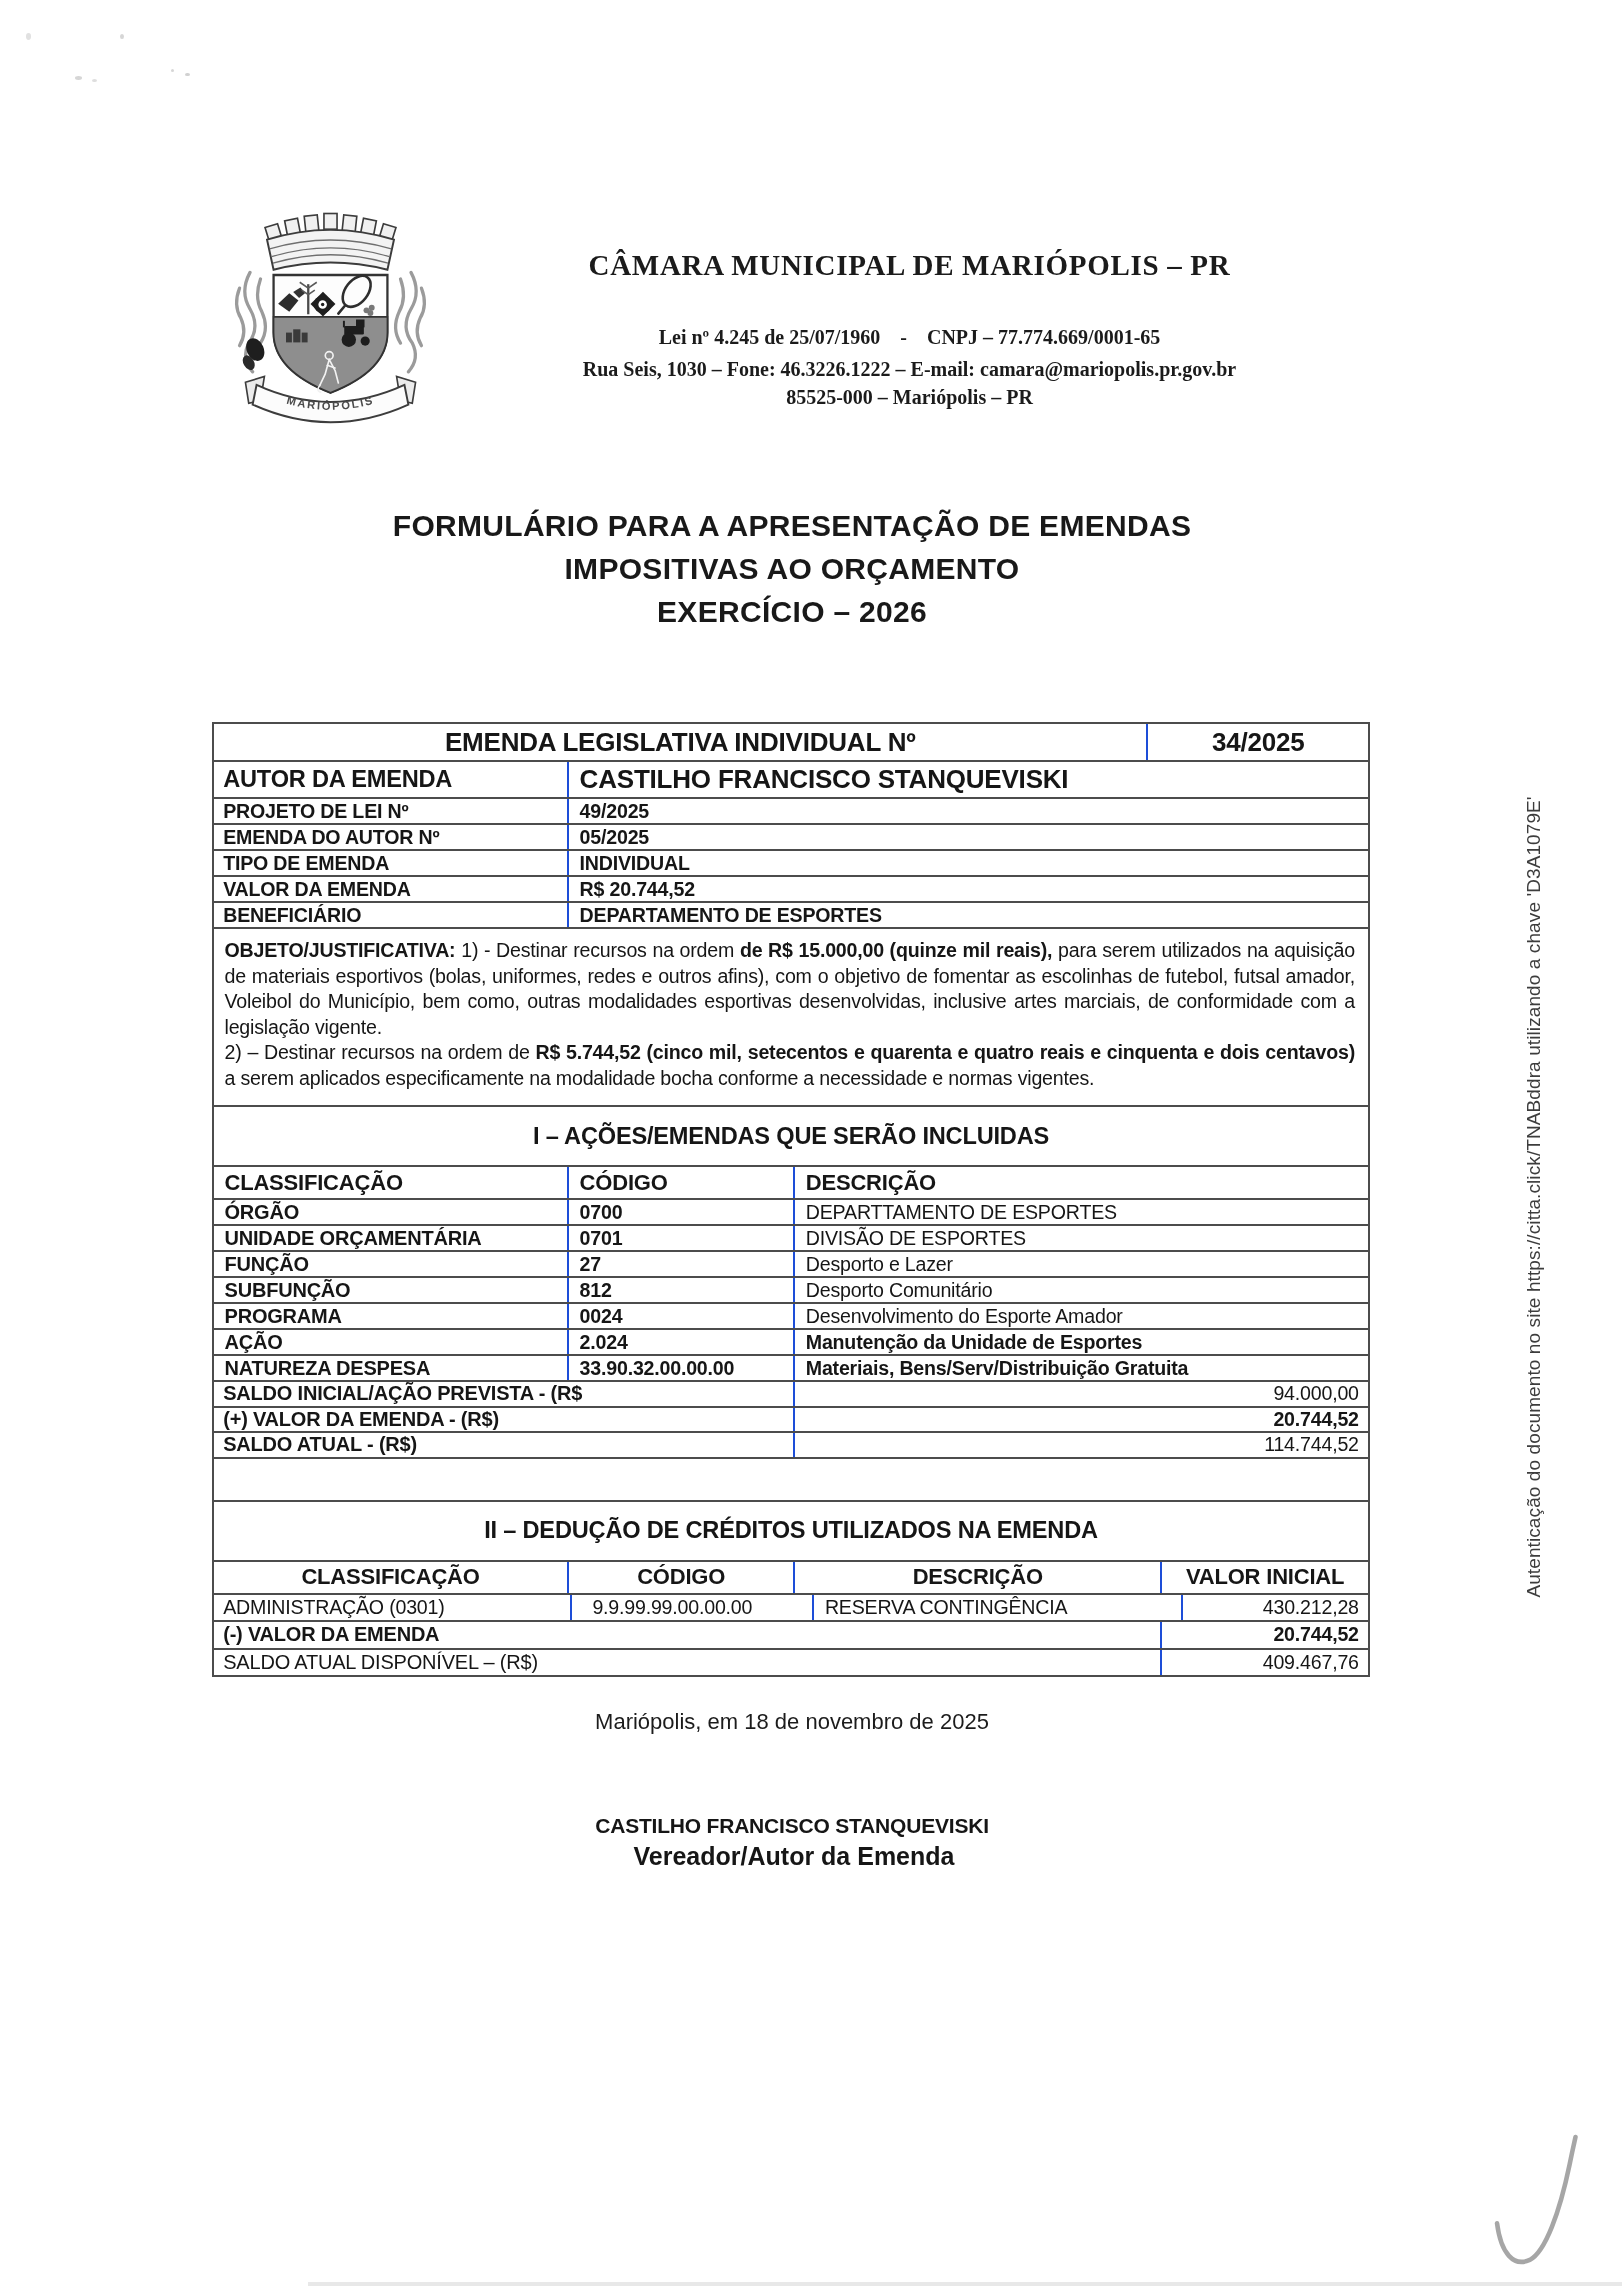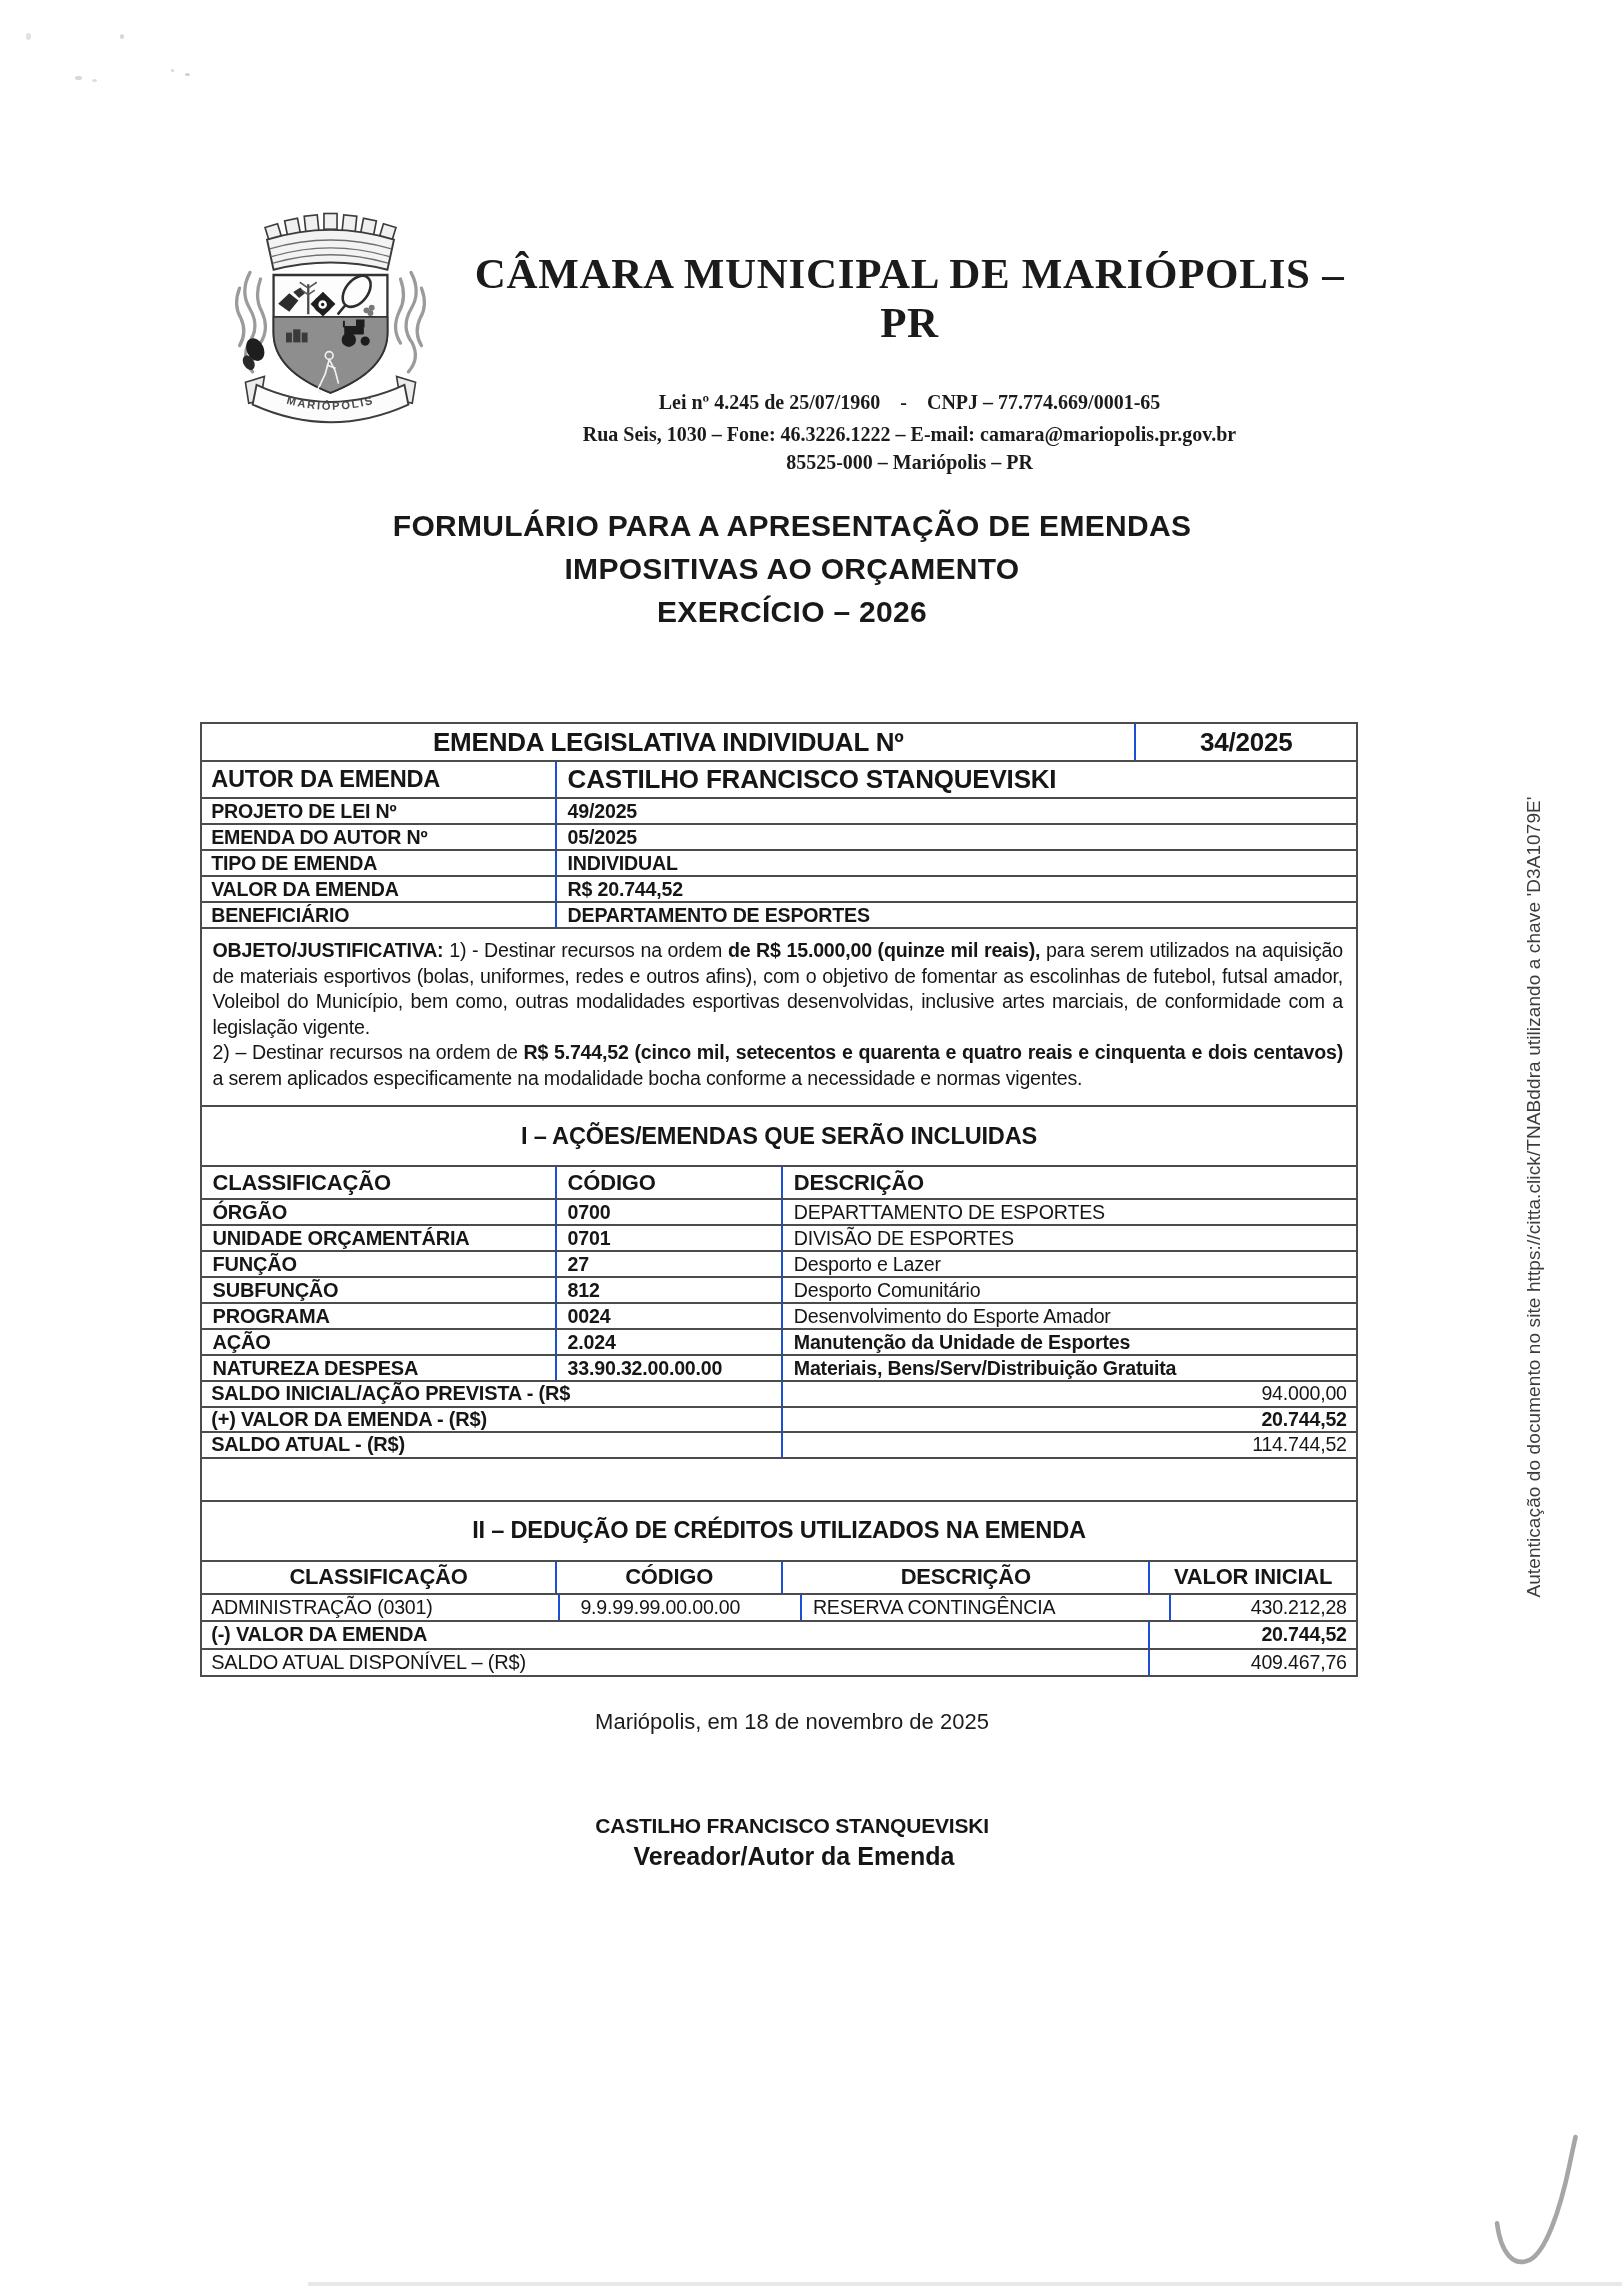--- a/index.html
+++ b/index.html
@@ -6,31 +6,31 @@
   html,body { background:#ffffff; }
   .page {
     position:relative; width:1623px; height:2295px; background:#ffffff;
     font-family:"Liberation Sans", sans-serif; color:#161616; overflow:hidden;
   }
   
   .speck { position:absolute; background:#777; border-radius:50%; }
   
   .letterhead { position:absolute; left:458px; top:249px; width:903px; text-align:center;
                 font-family:"Liberation Serif", serif; color:#1b1b1b; }
-  .org-name { font-size:43px; font-weight:bold; letter-spacing:0.7px; }
+  .org-name { font-size:29px; font-weight:bold; letter-spacing:0.7px; }
   .lh-line  { font-weight:bold; font-size:20px; white-space:pre-wrap; }
   .lh-law   { margin-top:44px; }
   .lh-addr  { margin-top:9.2px; }
   .lh-city  { margin-top:5.2px; }
   .logo { position:absolute; left:216px; top:195px; width:229px; height:249px; }
   
   .form-title { position:absolute; left:216px; top:504px; width:1152px; text-align:center;
                 font-size:30px; font-weight:bold; color:#191919; line-height:43px; letter-spacing:0.3px; }
   
-  .doc-table { position:absolute; left:200px; top:722px; width:1158px;
+  .doc-table { position:absolute; left:212px; top:722px; width:1158px;
                border:2px solid #4c4c4c; letter-spacing:-0.2px; }
   .row { display:flex; width:100%; }
   .row + .row, .row + .just-cell, .just-cell + .row { border-top:2px solid #4c4c4c; }
   .cell { display:flex; align-items:center; overflow:hidden; }
   .cell + .cell { border-left:2px solid #1d4ed8; }
   .r-head { height:36px; }
   .r-head .cell { justify-content:center; font-weight:bold; font-size:26px; }
   .c-main { width:80.8%; } .c-num { width:19.2%; }
   .r-autor { height:37px; }
   .r-autor .lbl { font-size:23.6px; }

